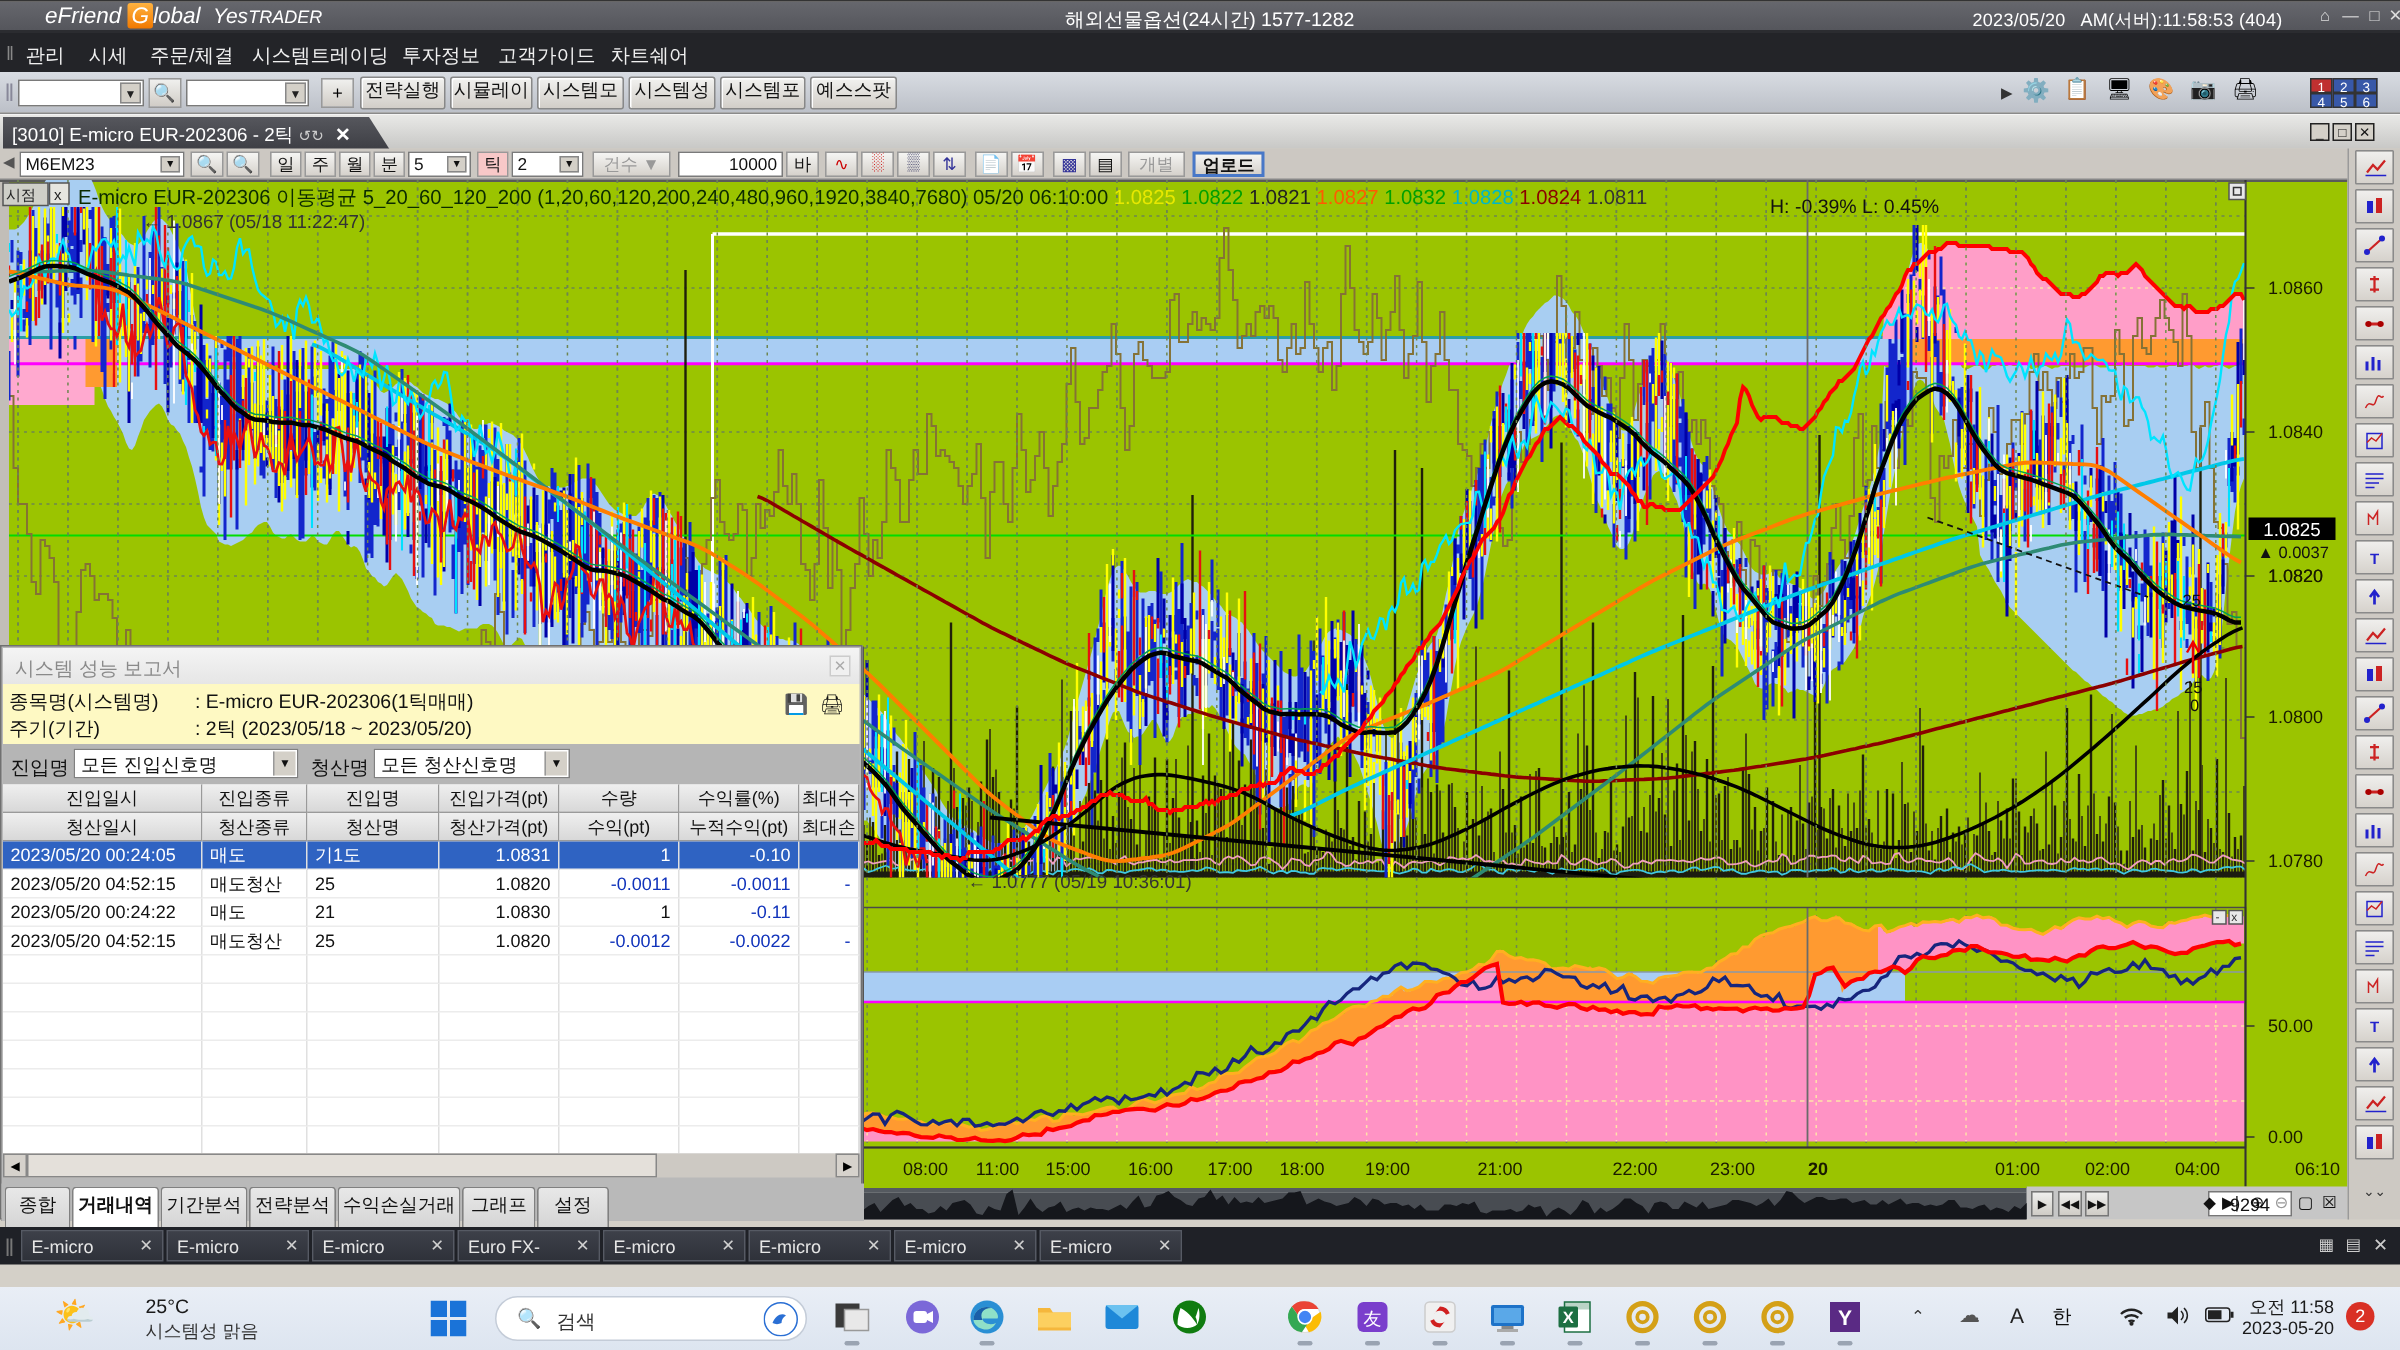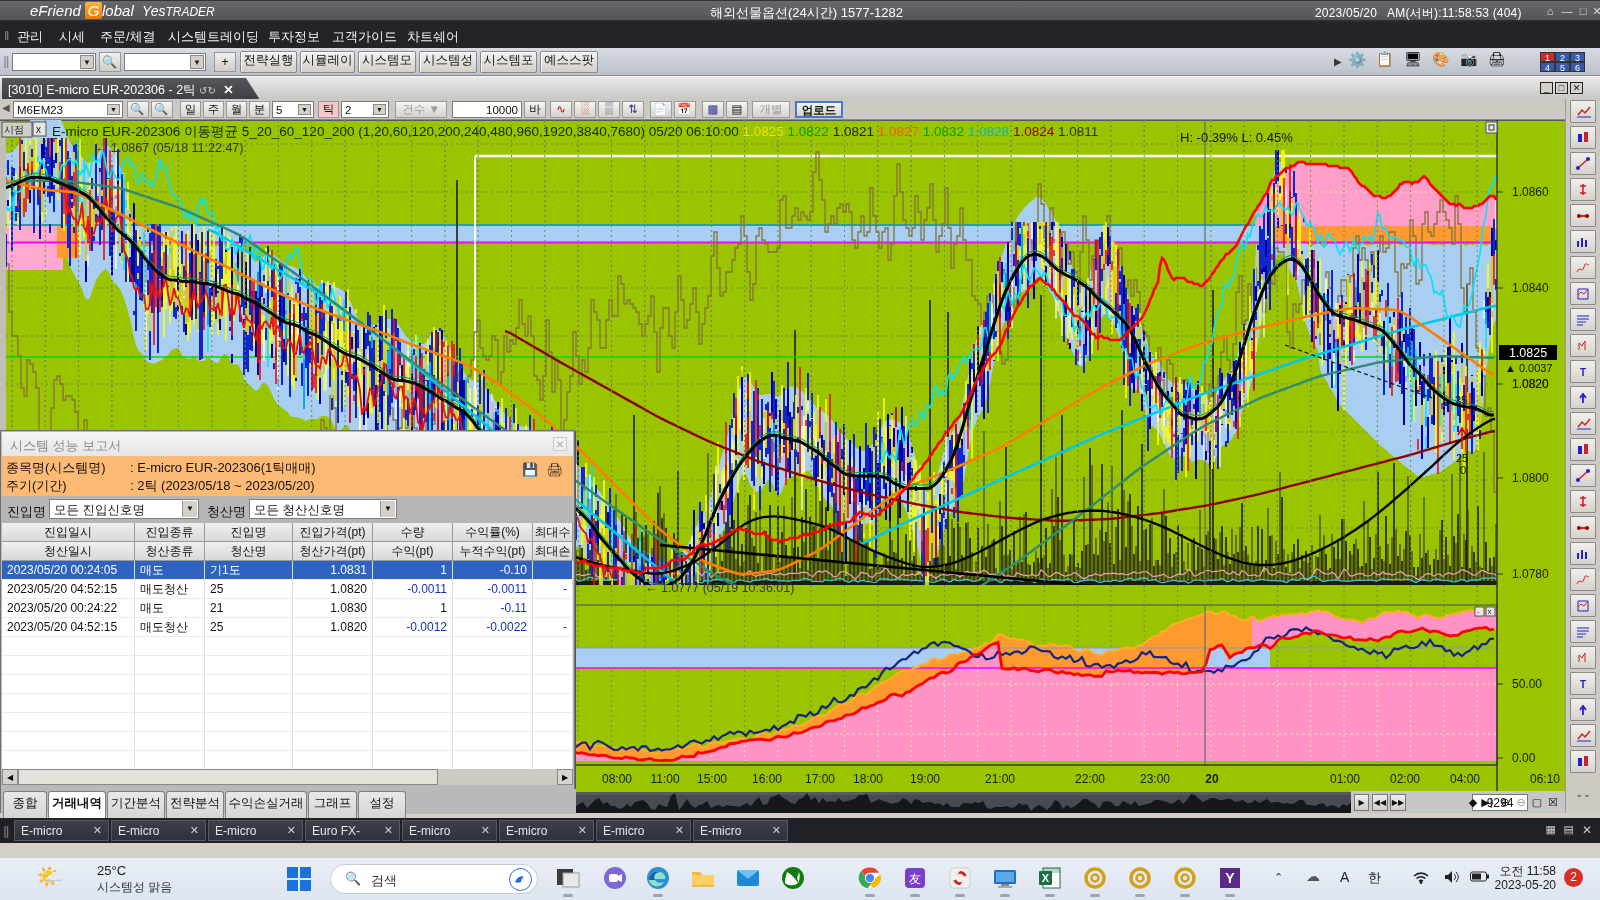--- a/index.html
+++ b/index.html
@@ -31,21 +31,21 @@
 
 #chartsvgwrap { left:0; top:120px; width:1565px; height:693px; }
 .nbtn { position:absolute; top:674px; height:17px; background:linear-gradient(#efefed,#cfccc6); border:1px solid #777; font-size:8px; text-align:center; line-height:15px; color:#111; }
 #navnum { position:absolute; top:674px; left:1472px; width:56px; height:17px; background:#fff; border:1px solid #777; font-size:12px; text-align:center; padding:1px 4px; color:#111; }
 .nico { position:absolute; top:675px; width:14px; height:15px; font-size:11px; line-height:15px; text-align:center; color:#111; }
 #sidebar { left:1565px; top:99px; width:35px; height:714px; background:#cdc9c3; border-left:1px solid #9a9a9a; }
 .sbtn { position:absolute; left:4px; width:26px; height:23px; background:linear-gradient(#f0efed,#d6d2cc); border:1px solid #8a8a8a; border-radius:1px; }
 
 #popup { left:0; top:430px; width:575px; height:383px; background:#b9b9b9; border:1px solid #707070; box-shadow:1px 1px 0 #555; }
 #ptitle { position:absolute; left:1px; top:1px; width:571px; height:24px; background:linear-gradient(#f4f4f4,#e6e6e6); color:#8a8a8a; font-size:13px; padding:5px 8px; }
-#pinfo { position:absolute; left:1px; top:25px; width:571px; height:40px; background:#fdba74; font-size:13px; color:#111; }
+#pinfo { position:absolute; left:1px; top:25px; width:571px; height:40px; background:#fef9c3; font-size:13px; color:#111; }
 #pfilter { position:absolute; left:1px; top:65px; width:571px; height:27px; background:#b5b5b5; font-size:13px; color:#111; }
 .pcombo { position:absolute; top:3px; height:20px; background:#fff; border:1px solid #808080; font-size:12.5px; padding:2px 4px; color:#111; }
 #ptable { position:absolute; left:1px; top:92px; width:571px; height:246px; background:#fff; }
 .hrow { position:absolute; left:0; width:646px; height:19px; }
 .hcell { position:absolute; height:19px; background:linear-gradient(#efefef,#d8d8d8); border-right:1px solid #9a9a9a; border-bottom:1px solid #9a9a9a; font-size:12px; text-align:center; line-height:18px; color:#111; }
 .drow { position:absolute; left:0; width:571px; height:19px; font-size:12px; line-height:18px; color:#111; }
 .dcell { position:absolute; height:19px; border-right:1px solid #e0e0e0; border-bottom:1px solid #ececec; padding:0 5px; white-space:nowrap; }
 .sel { background:#2f63c2; color:#fff;padding-left:16px; }
 .neg { color:#1133bb; }
 #pscroll { position:absolute; left:1px; top:338px; width:571px; height:16px; background:#cdc9c3; }
@@ -410,21 +410,21 @@
         <span style="position:absolute;left:128px;top:3px">: E-micro EUR-202306(1틱매매)</span>
     <span style="position:absolute;left:4px;top:21px">주기(기간)</span>
         <span style="position:absolute;left:128px;top:21px">: 2틱 (2023/05/18 ~ 2023/05/20)</span>
     <span style="position:absolute;right:34px;top:6px;font-size:13px">💾</span>
         <span style="position:absolute;right:10px;top:6px;font-size:13px">🖨</span>
   </div>
   <div id="pfilter">
     <span style="position:absolute;left:5px;top:7px">진입명</span>
     <div class="pcombo" style="left:47px;width:150px">모든 진입신호명<span style="position:absolute;right:1px;top:1px;width:15px;height:16px;background:#d4d0c8;border-left:1px solid #999;font-size:8px;text-align:center;line-height:15px">▼</span></div>
     <span style="position:absolute;left:205px;top:7px">청산명</span>
-    <div class="pcombo" style="left:247px;width:148px">모든 청산신호명<span style="position:absolute;right:1px;top:1px;width:15px;height:16px;background:#d4d0c8;border-left:1px solid #999;font-size:8px;text-align:center;line-height:15px">▼</span></div>
+    <div class="pcombo" style="left:247px;width:131px">모든 청산신호명<span style="position:absolute;right:1px;top:1px;width:15px;height:16px;background:#d4d0c8;border-left:1px solid #999;font-size:8px;text-align:center;line-height:15px">▼</span></div>
   </div>
   <div id="ptable">
         <div class="hrow" style="top:0px">
           <div class="hcell" style="left:0px;width:133px">진입일시</div>
           <div class="hcell" style="left:133px;width:70px">진입종류</div>
           <div class="hcell" style="left:203px;width:88px">진입명</div>
           <div class="hcell" style="left:291px;width:80px">진입가격(pt)</div>
           <div class="hcell" style="left:371px;width:80px">수량</div>
           <div class="hcell" style="left:451px;width:80px">수익률(%)</div>
           <div class="hcell" style="left:531px;width:40px">최대수</div>

